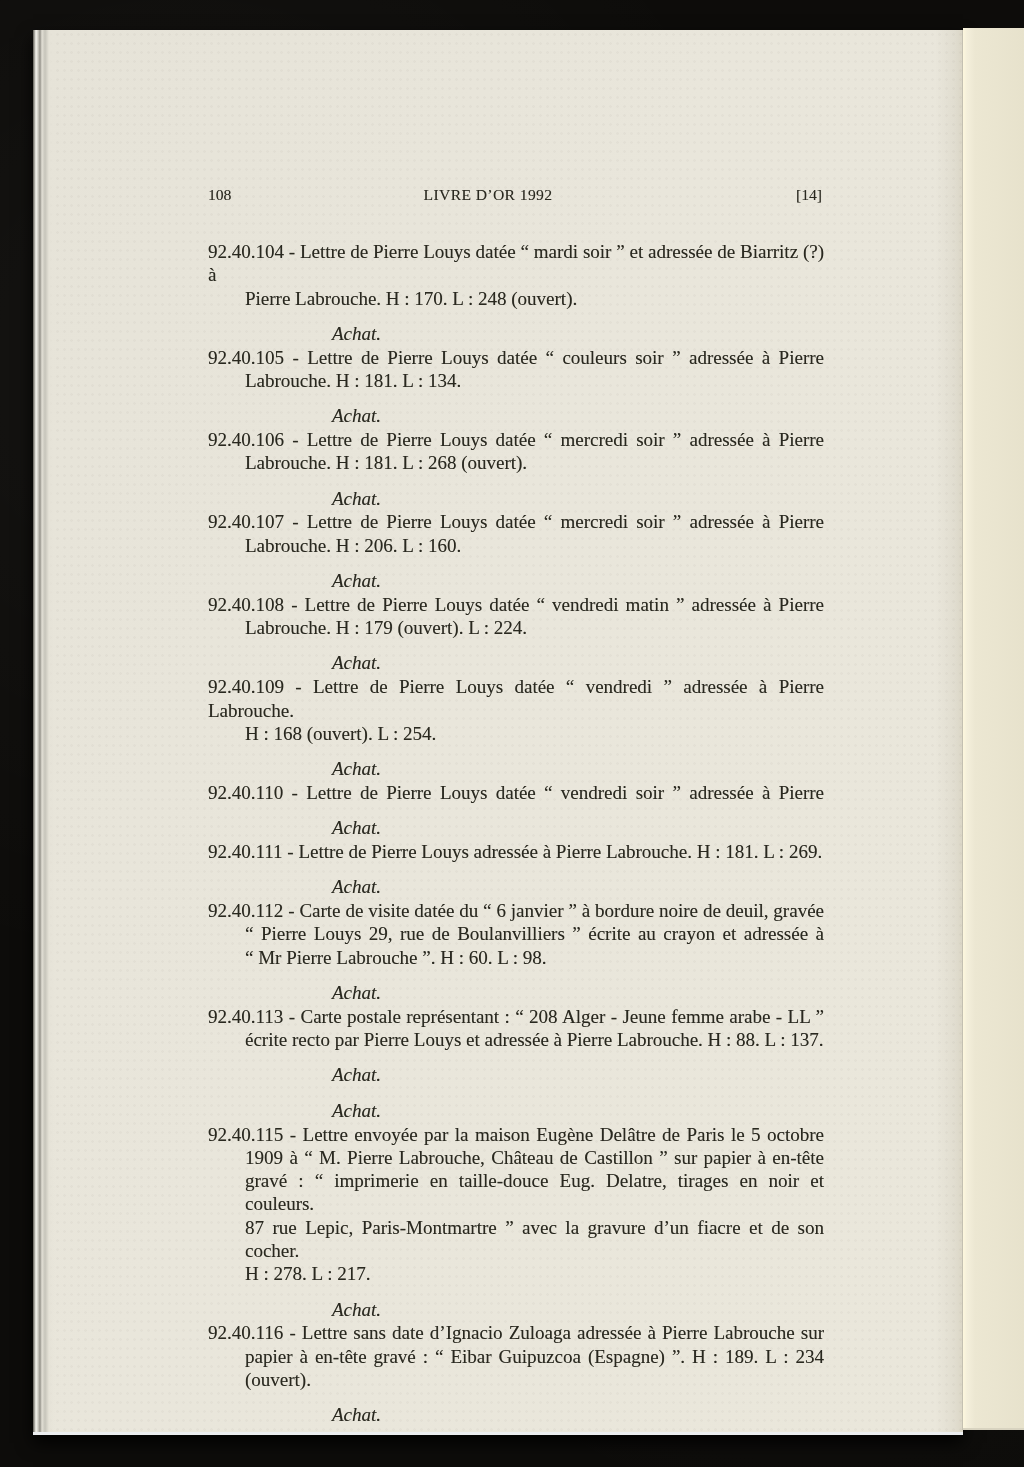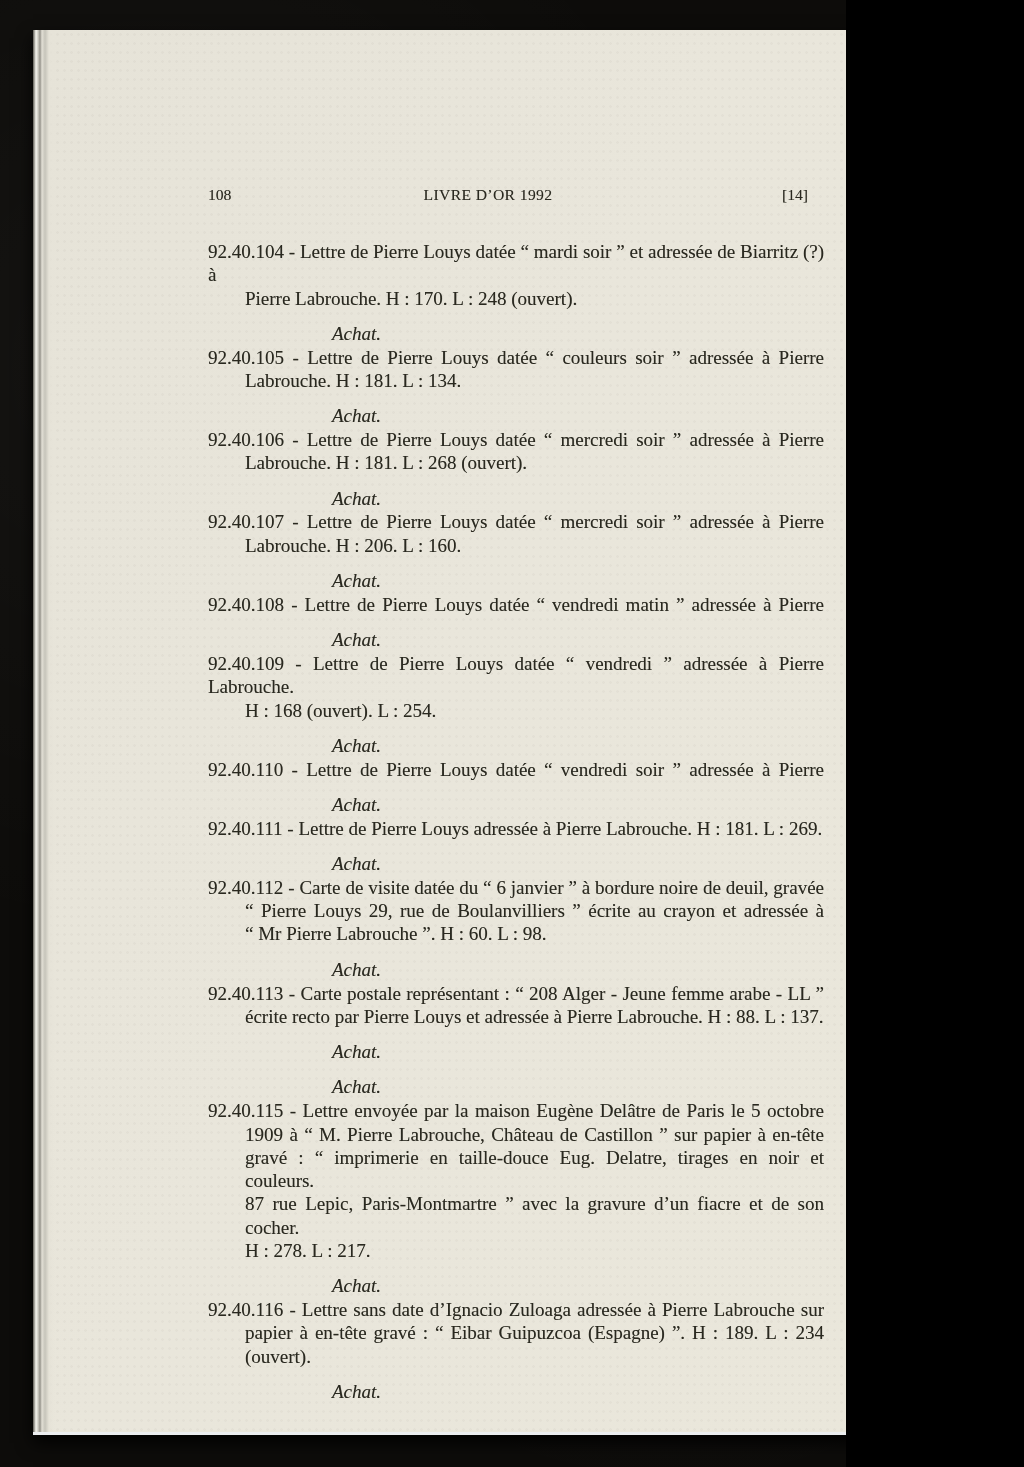--- a/index.html
+++ b/index.html
@@ -1,17 +1,17 @@
 <!DOCTYPE html>
 <html><head>
 <meta charset="utf-8">
 <style>
   html,body { margin:0; padding:0; background:#000; }
   .stage {
-    position:relative; width:846px; height:1467px; overflow:hidden;
+    position:relative; width:1024px; height:1467px; overflow:hidden;
     background:
       radial-gradient(circle at 18% 25%, rgba(255,255,255,.035), transparent 45%),
       radial-gradient(circle at 80% 70%, rgba(255,255,255,.025), transparent 40%),
       #0d0c0a;
     font-family:"Liberation Serif", serif;
   }
   
   .page-left {
     position:absolute; left:33px; top:30px; width:930px; height:1402px;
     background:
@@ -43,21 +43,21 @@
     box-shadow:-1px 0 0 rgba(0,0,0,.10);
   }
   .header-row {
     position:absolute; left:208px; top:186px; width:616px; height:24px;
     font-size:15.6px; color:#29281f;
     text-shadow:.2px .2px 0 rgba(41,40,31,.35);
   }
   .header-row .pn    { position:absolute; left:0; top:0; }
   .header-row .title { position:absolute; left:0; right:0; text-align:center;
                        transform:translateX(-28px); letter-spacing:.4px; }
-  .header-row .folio { position:absolute; right:16px; top:0;font-family:Liberation Serif, serif; }
+  .header-row .folio { position:absolute; right:2px; top:0;font-family:Liberation Serif, serif; }
   .content {
     position:absolute; left:208px; top:240px; width:616px;
     font-size:19px; line-height:23.3px; color:#29281f;
     text-shadow:.2px .2px 0 rgba(41,40,31,.35);
   }
   .entry { margin-bottom:.5px; }
   .line { text-align:justify; text-align-last:justify; }
   .line.cont { margin-left:37px; }
   .line.last { text-align-last:left; }
   .achat { margin-left:124px; font-style:italic;margin-top:12px; }
@@ -100,20 +100,21 @@
       <div class="entry">
     <div>
           <div class="line">92.40.107 - Lettre de Pierre Louys datée “ mercredi soir ” adressée à Pierre</div>
           <div class="line cont last">Labrouche. H : 206. L : 160.</div>
         </div>
     <div class="achat">Achat.</div>
   </div>
       <div class="entry">
     <div>
           <div class="line">92.40.108 - Lettre de Pierre Louys datée “ vendredi matin ” adressée à Pierre</div>
+          <div class="line cont last">Labrouche. H : 179 (ouvert). L : 224.</div>
         </div>
     <div class="achat">Achat.</div>
   </div>
       <div class="entry">
     <div>
           <div class="line">92.40.109 - Lettre de Pierre Louys datée “ vendredi ” adressée à Pierre Labrouche.</div>
           <div class="line cont last">H : 168 (ouvert). L : 254.</div>
         </div>
     <div class="achat">Achat.</div>
   </div>

